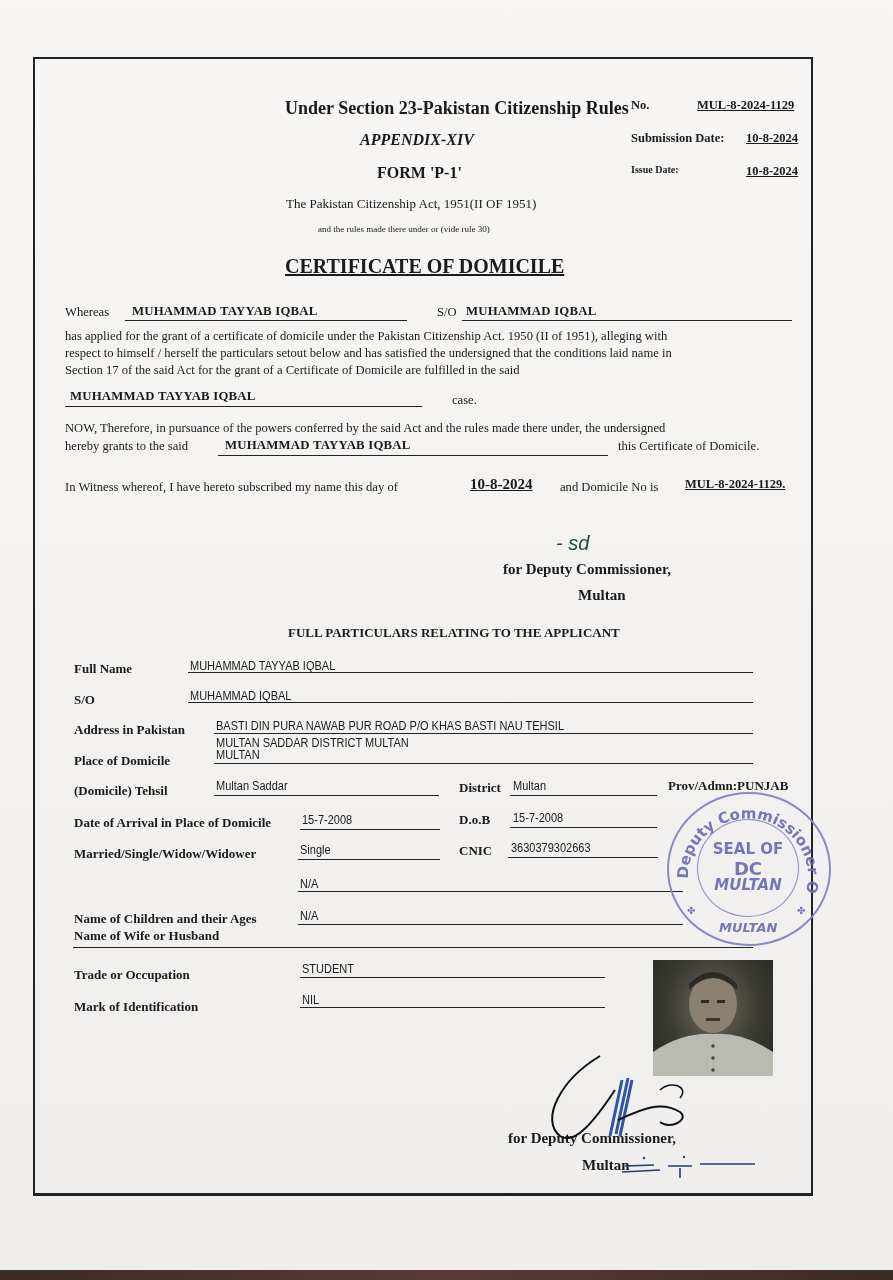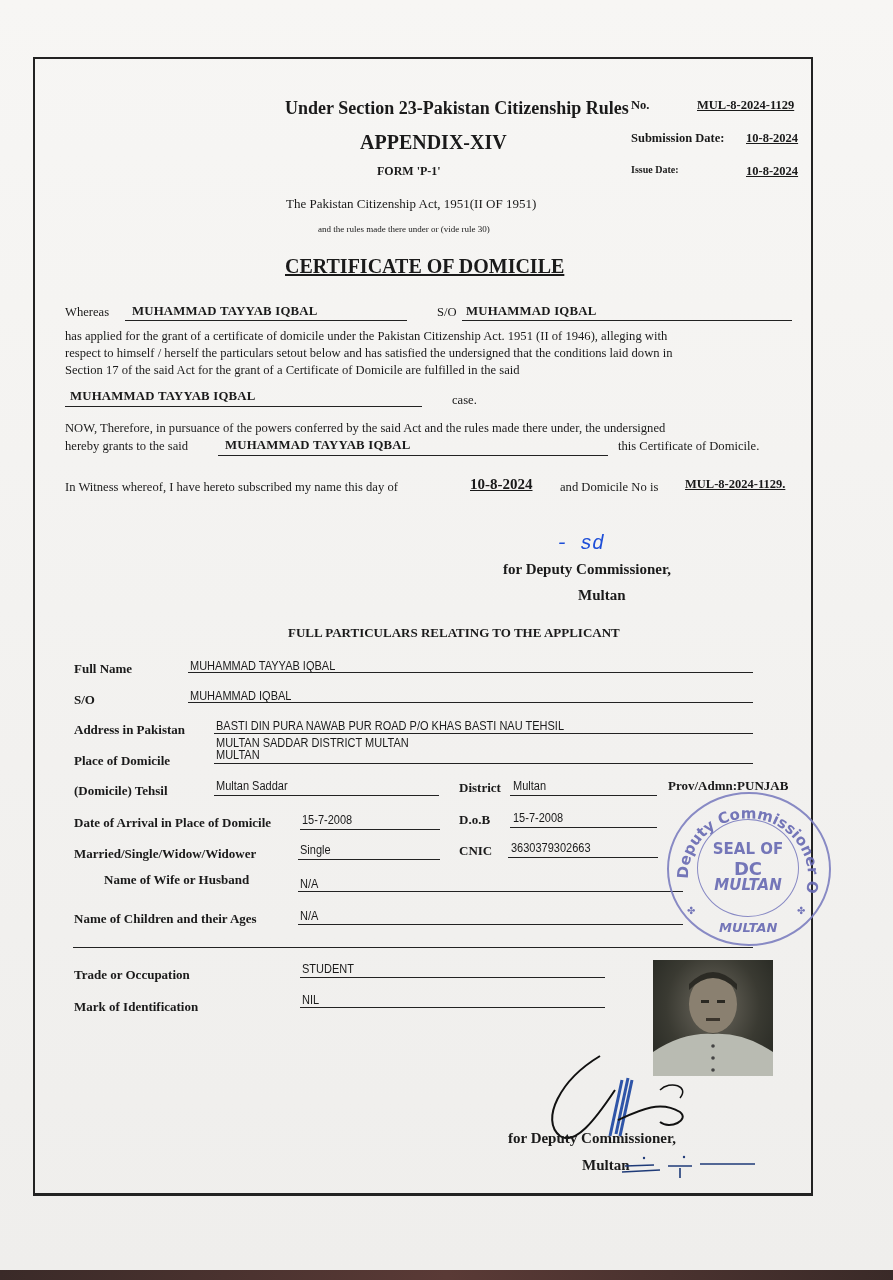--- a/index.html
+++ b/index.html
@@ -24,21 +24,21 @@
   .abs { position: absolute; white-space: nowrap; }
   .b { font-weight: bold; }
   .u { text-decoration: underline; }
   .line { position: absolute; height: 0; border-top: 1.3px solid #222; }
   .hdr { font-size: 13px; font-weight: bold; }
   .big { font-size: 16px; font-weight: bold; }
   .body-txt { font-size: 12.6px; line-height: 17px; }
   .fill { font-size: 12.8px; font-weight: bold; letter-spacing: 0.2px; }
   .lbl { font-size: 13px; font-weight: bold; }
   .val { font-size: 12.5px; font-family: "Liberation Sans", "DejaVu Sans", sans-serif; transform: scaleX(0.88); transform-origin: left; }
-  .sig { font-family: Liberation Mono, monospace; font-style: italic; color: #1d4ed8; }
+  .sig { font-family: Liberation Sans, sans-serif; font-style: italic; color: #14532d; }
   .seal {
     position: absolute; left: 667px; top: 792px; width: 160px; height: 150px;
     border: 2px solid #7d7fc0; border-radius: 50%; opacity: 0.9;
   }
   .seal-inner {
     position: absolute; left: 28px; top: 25px; width: 100px; height: 96px;
     border: 1.5px solid #7d7fc0; border-radius: 50%;
   }
   .seal-text { position: absolute; left: 0; width: 100%; text-align: center; color: #6769b3;
     font-family: "DejaVu Sans", sans-serif; font-weight: bold; }
@@ -49,43 +49,43 @@
   }
 </style>
 </head>
 <body>
 
 <div class="paper"></div>
 <div class="bottom-edge"></div>
 <div class="frame"></div>
 
 <div class="abs hdr" style="left:285px;top:98px;font-size:18px;">Under Section 23-Pakistan Citizenship Rules</div>
-<div class="abs big" style="left:360px;top:131px;font-size:20px;">APPENDIX-XIV</div>
-<div class="abs big" style="left:377px;top:164px;font-size:12px;">FORM 'P-1'</div>
+<div class="abs big" style="left:360px;top:131px;font-size:16px;font-style:italic;">APPENDIX-XIV</div>
+<div class="abs big" style="left:377px;top:164px;font-size:16px;">FORM 'P-1'</div>
 <div class="abs" style="left:286px;top:196px;font-size:13px;">The Pakistan Citizenship Act, 1951(II OF 1951)</div>
 <div class="abs" style="left:318px;top:224px;font-size:9px;">and the rules made there under or (vide rule 30)</div>
 
 <div class="abs hdr" style="left:631px;top:98px;font-size:12.5px;">No.</div>
 <div class="abs hdr u" style="left:697px;top:98px;font-size:12.5px;">MUL-8-2024-1129</div>
 <div class="abs hdr" style="left:631px;top:131px;font-size:12.5px;">Submission Date:</div>
 <div class="abs hdr u" style="left:746px;top:131px;font-size:12.5px;">10-8-2024</div>
 <div class="abs hdr" style="left:631px;top:164px;font-size:10px;">Issue Date:</div>
 <div class="abs hdr u" style="left:746px;top:164px;font-size:12.5px;">10-8-2024</div>
 
 <div class="abs u b" style="left:285px;top:255px;font-size:20px;">CERTIFICATE OF DOMICILE</div>
 
 <div class="abs body-txt" style="left:65px;top:304px;">Whereas</div>
 <div class="abs fill" style="left:132px;top:304px;">MUHAMMAD TAYYAB IQBAL</div>
 <div class="line" style="left:125px;top:320px;width:282px;"></div>
 <div class="abs body-txt" style="left:437px;top:304px;">S/O</div>
 <div class="abs fill" style="left:466px;top:304px;">MUHAMMAD IQBAL</div>
 <div class="line" style="left:462px;top:320px;width:330px;"></div>
 
-<div class="abs body-txt" style="left:65px;top:328px;">has applied for the grant of a certificate of domicile under the Pakistan Citizenship Act. 1951 (II of 1946), alleging with</div>
-<div class="abs body-txt" style="left:65px;top:345px;">respect to himself / herself the particulars setout below and has satisfied the undersigned that the conditions laid down in</div>
+<div class="abs body-txt" style="left:65px;top:328px;">has applied for the grant of a certificate of domicile under the Pakistan Citizenship Act. 1950 (II of 1951), alleging with</div>
+<div class="abs body-txt" style="left:65px;top:345px;">respect to himself / herself the particulars setout below and has satisfied the undersigned that the conditions laid name in</div>
 <div class="abs body-txt" style="left:65px;top:362px;">Section 17 of the said Act for the grant of a Certificate of Domicile are fulfilled in the said</div>
 
 <div class="abs fill" style="left:70px;top:389px;">MUHAMMAD TAYYAB IQBAL</div>
 <div class="line" style="left:65px;top:406px;width:357px;"></div>
 <div class="abs body-txt" style="left:452px;top:392px;">case.</div>
 
 <div class="abs body-txt" style="left:65px;top:420px;">NOW, Therefore, in pursuance of the powers conferred by the said Act and the rules made there under, the undersigned</div>
 <div class="abs body-txt" style="left:65px;top:438px;">hereby grants to the said</div>
 <div class="abs fill" style="left:225px;top:438px;">MUHAMMAD TAYYAB IQBAL</div>
 <div class="line" style="left:218px;top:455px;width:390px;"></div>
@@ -134,21 +134,21 @@
 <div class="abs val" style="left:513px;top:811px;">15-7-2008</div>
 <div class="line" style="left:510px;top:827px;width:147px;"></div>
 
 <div class="abs lbl" style="left:74px;top:846px;">Married/Single/Widow/Widower</div>
 <div class="abs val" style="left:300px;top:843px;">Single</div>
 <div class="line" style="left:298px;top:859px;width:142px;"></div>
 <div class="abs lbl" style="left:459px;top:843px;">CNIC</div>
 <div class="abs val" style="left:511px;top:841px;">3630379302663</div>
 <div class="line" style="left:508px;top:857px;width:150px;"></div>
 
-<div class="abs lbl" style="left:74px;top:872px;margin-left:30px;">Name of Wife or Husband</div>
+<div class="abs lbl" style="left:74px;top:928px;">Name of Wife or Husband</div>
 <div class="abs val" style="left:300px;top:877px;">N/A</div>
 <div class="line" style="left:298px;top:891px;width:385px;"></div>
 
 <div class="abs lbl" style="left:74px;top:911px;">Name of Children and their Ages</div>
 <div class="abs val" style="left:300px;top:909px;">N/A</div>
 <div class="line" style="left:298px;top:924px;width:385px;"></div>
 
 <div class="line" style="left:73px;top:947px;width:680px;border-top-width:1.8px;"></div>
 
 <div class="abs lbl" style="left:74px;top:967px;font-family:Liberation Serif, serif;">Trade or Occupation</div>

